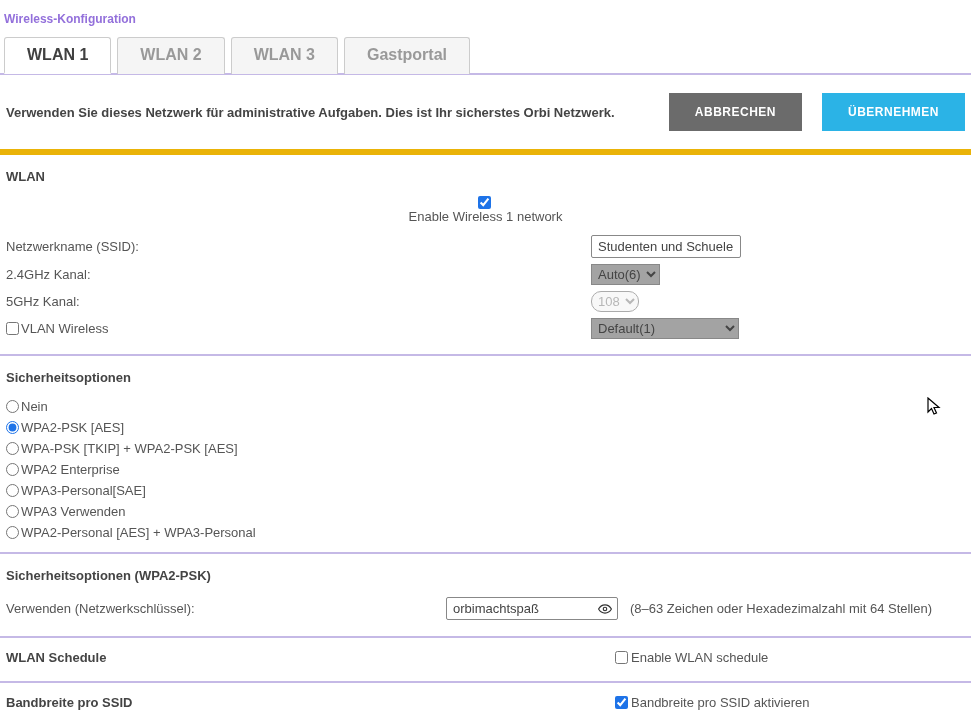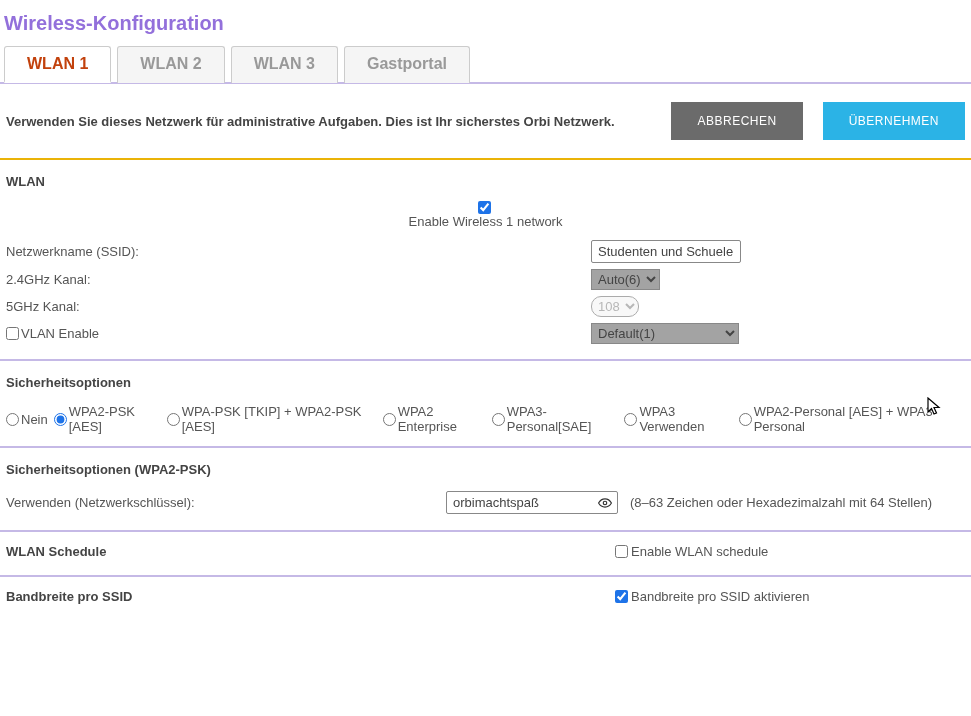--- a/index.html
+++ b/index.html
@@ -6,21 +6,21 @@
   body {
     font-family: Arial, Helvetica, sans-serif;
     font-size: 13px;
     color: #555;
     background: #fff;
     width: 971px;
   }
   .page-title {
     color: #9370db;
     font-weight: bold;
-    font-size: 20px;
+    font-size: 12px;
     padding: 12px 4px 10px;
   }
   .tabs {
     display: flex;
     gap: 6px;
     padding: 0 4px 0;
     border-bottom: 2px solid #c5b9e6;
   }
   .tab {
     border: 1px solid #ccc;
@@ -29,43 +29,43 @@
     font-size: 16px;
     font-weight: bold;
     color: #999;
     background: #f5f5f5;
     border-radius: 3px 3px 0 0;
     cursor: pointer;
     position: relative;
     top: 1px;
   }
   .tab.active {
-    color: #c2410c;
+    color: #404040;
     background: #fff;
     border-color: #ccc;
     border-bottom: 2px solid #fff;
   }
   .action-bar {
     display: flex;
     align-items: center;
     justify-content: space-between;
     padding: 18px 6px;
-    border-bottom: 2px solid #eab308;
+    border-bottom: 6px solid #eab308;
   }
   .action-bar .desc {
     font-weight: bold;
     color: #444;
     font-size: 13px;
   }
   .buttons { display: flex; gap: 20px; }
   .btn {
     border: none;
     padding: 12px 26px;
     font-size: 12px;
-    font-weight: normal;
+    font-weight: bold;
     letter-spacing: 0.5px;
     cursor: pointer;
     color: #fff;
   }
   .btn-cancel { background: #6b6b6b; }
   .btn-apply  { background: #2bb3e6; }
   .section {
     border-bottom: 2px solid #c5b9e6;
     padding: 8px 6px 12px;
   }
@@ -97,21 +97,21 @@
   .ssid-input { width: 150px; }
   select {
     border: 1px solid #888;
     padding: 1px 2px;
     font-size: 13px;
     color: #444;
     background:#a3a3a3;
   }
   select:disabled { color:#999; background:#f6f6f6;border-radius:10px;}
   .vlan-select { width: 148px; }
-  .radio-list { display:flex; flex-direction:row; gap:6px; padding-top:4px;}
+  .radio-list { display:flex; flex-direction:column; gap:6px; padding-top:4px;}
   .radio-item { display:flex; align-items:center; }
   .radio-item input[type=radio]{ margin-right:2px; accent-color:#1e73e8;}
   .pw-row { display:flex; align-items:center; padding:4px 0; }
   .pw-row .label { width:440px; flex:0 0 440px; }
   .pw-wrap { position:relative; display:inline-block;border-radius:11px; }
   .pw-input { width: 172px; border:2px solid #555; border-radius:4px; padding:4px 24px 4px 8px;}
   .eye-icon { position:absolute; right:6px; top:50%; transform:translateY(-50%); cursor:pointer; width:14px; height:14px; }
   .pw-hint { margin-left:12px; color:#555; }
   .sched-row, .bw-row {
     display:flex; align-items:center; justify-content:space-between;
@@ -164,21 +164,21 @@
     <div class="label">5GHz Kanal:</div>
     <div class="control">
       <select disabled="">
         <option>108</option>
       </select>
     </div>
   </div>
   <div class="row">
     <div class="label" style="display:flex;align-items:center;">
       <input type="checkbox" style="margin-right: 2px;">
-      <span>VLAN Enable</span>
+      <span>VLAN Wireless</span>
     </div>
     <div class="control">
       <select class="vlan-select">
         <option>Default(1)</option>
       </select>
     </div>
   </div>
 </div>
 
 <div class="section">

